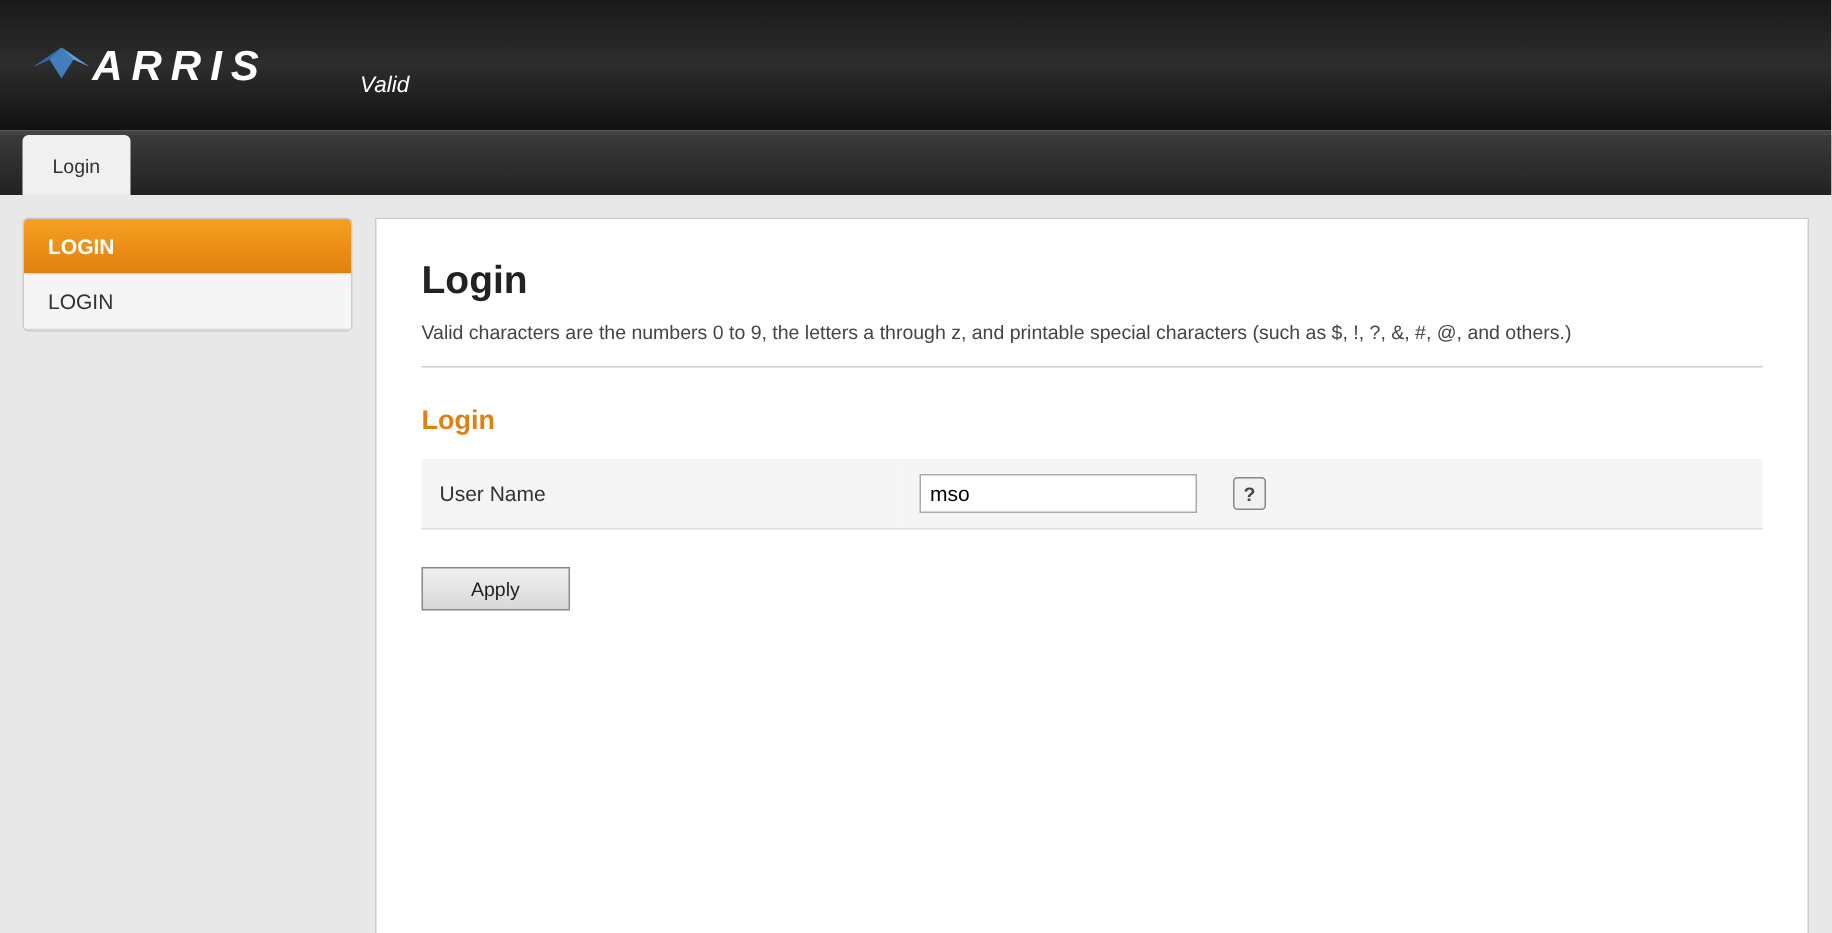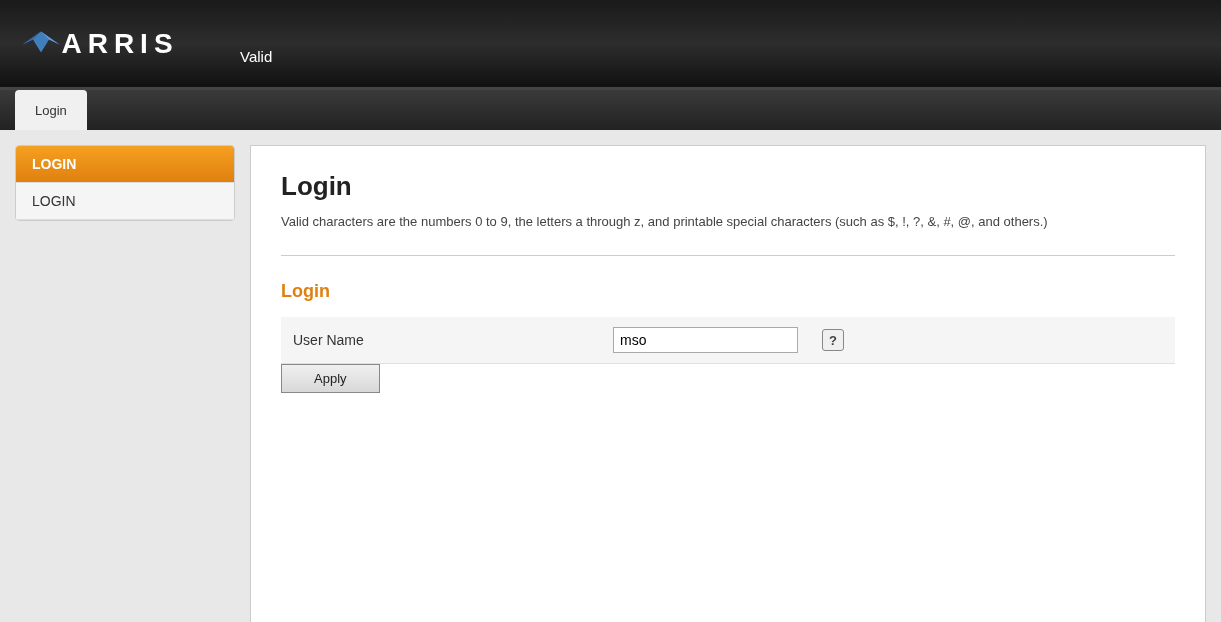--- a/index.html
+++ b/index.html
@@ -5,20 +5,21 @@
     * { margin: 0; padding: 0; box-sizing: border-box; }
     body { font-family: Arial, sans-serif; font-size: 14px; background: #d0d0d0; }
 
     
     .header {
       background: linear-gradient(to bottom, #1a1a1a, #2d2d2d, #111);
       height: 90px;
       display: flex;
       align-items: center;
       border-bottom: 3px solid #444;
+      font-style: italic;
     }
     .header-logo {
       width: 200px;
       display: flex;
       align-items: center;
       justify-content: center;
       height: 100%;
     }
     .logo-text {
       color: white;
@@ -120,34 +121,35 @@
     .page-title {
       font-size: 26px;
       font-weight: bold;
       color: #222;
       margin-bottom: 12px;
     }
     .page-description {
       font-size: 13px;
       color: #444;
       border-bottom: 1px solid #ccc;
-      padding-bottom: 26px;
+      padding-bottom: 15px;
       margin-bottom: 25px;
     }
     .section-title {
       font-size: 18px;
       font-weight: bold;
       color: #e08010;
       margin-bottom: 15px;
     }
 
     
     .form-table {
       width: 100%;
       border-collapse: collapse;
+      margin-bottom: 25px;
     }
     .form-table tr {
       border-bottom: 1px solid #e0e0e0;
     }
     .form-table tr:nth-child(odd) {
       background: #f5f5f5;
     }
     .form-table tr:nth-child(even) {
       background: white;
     }

